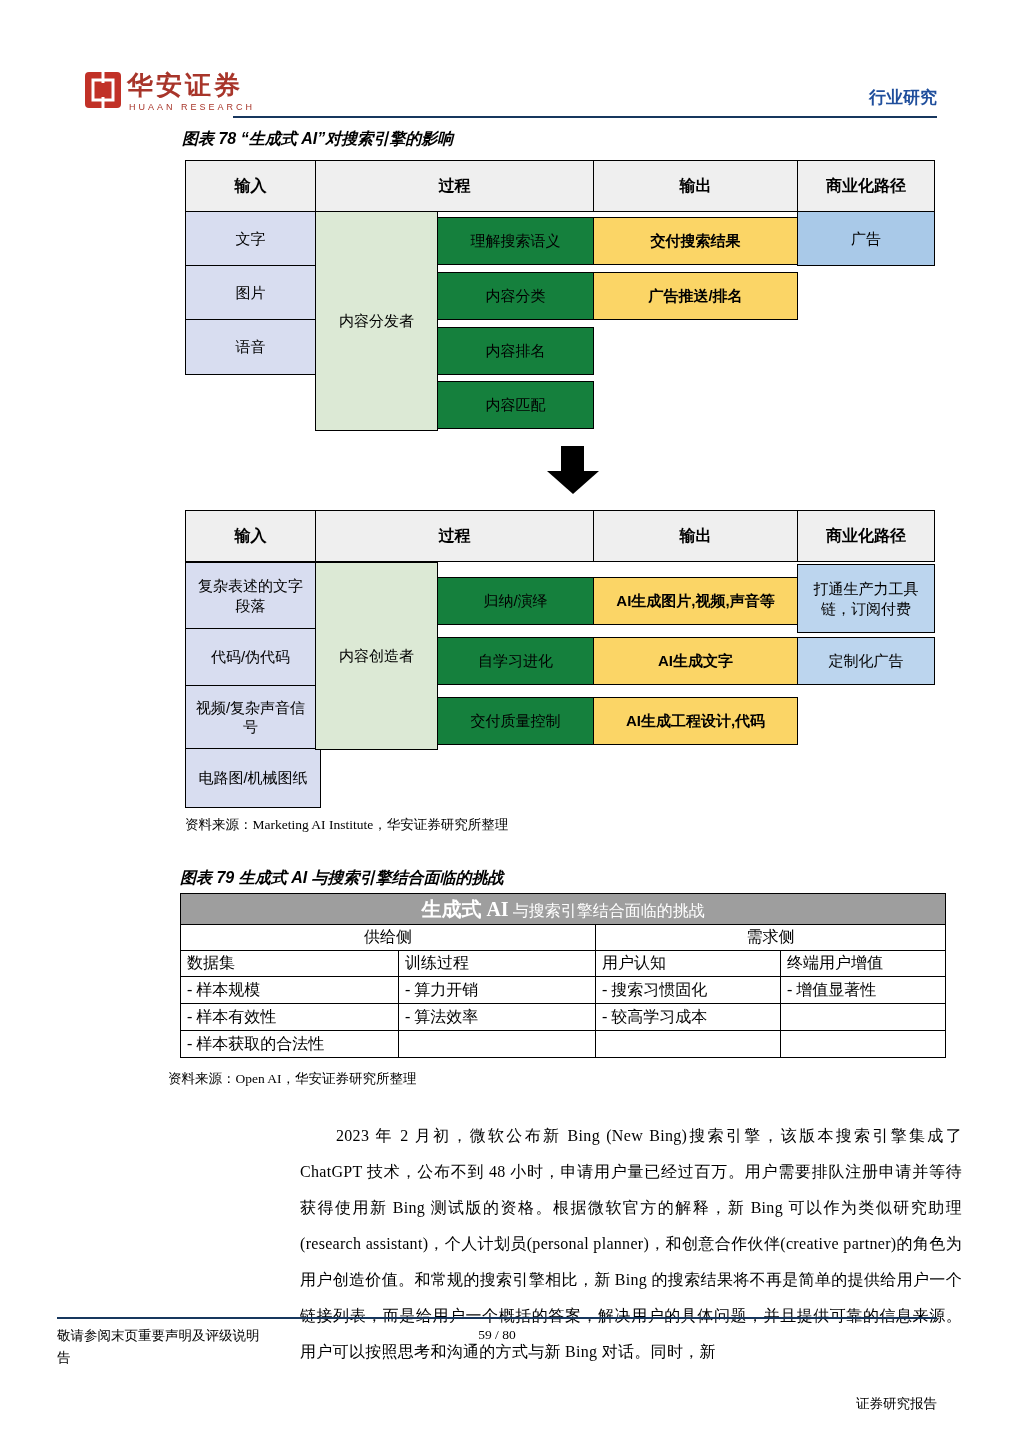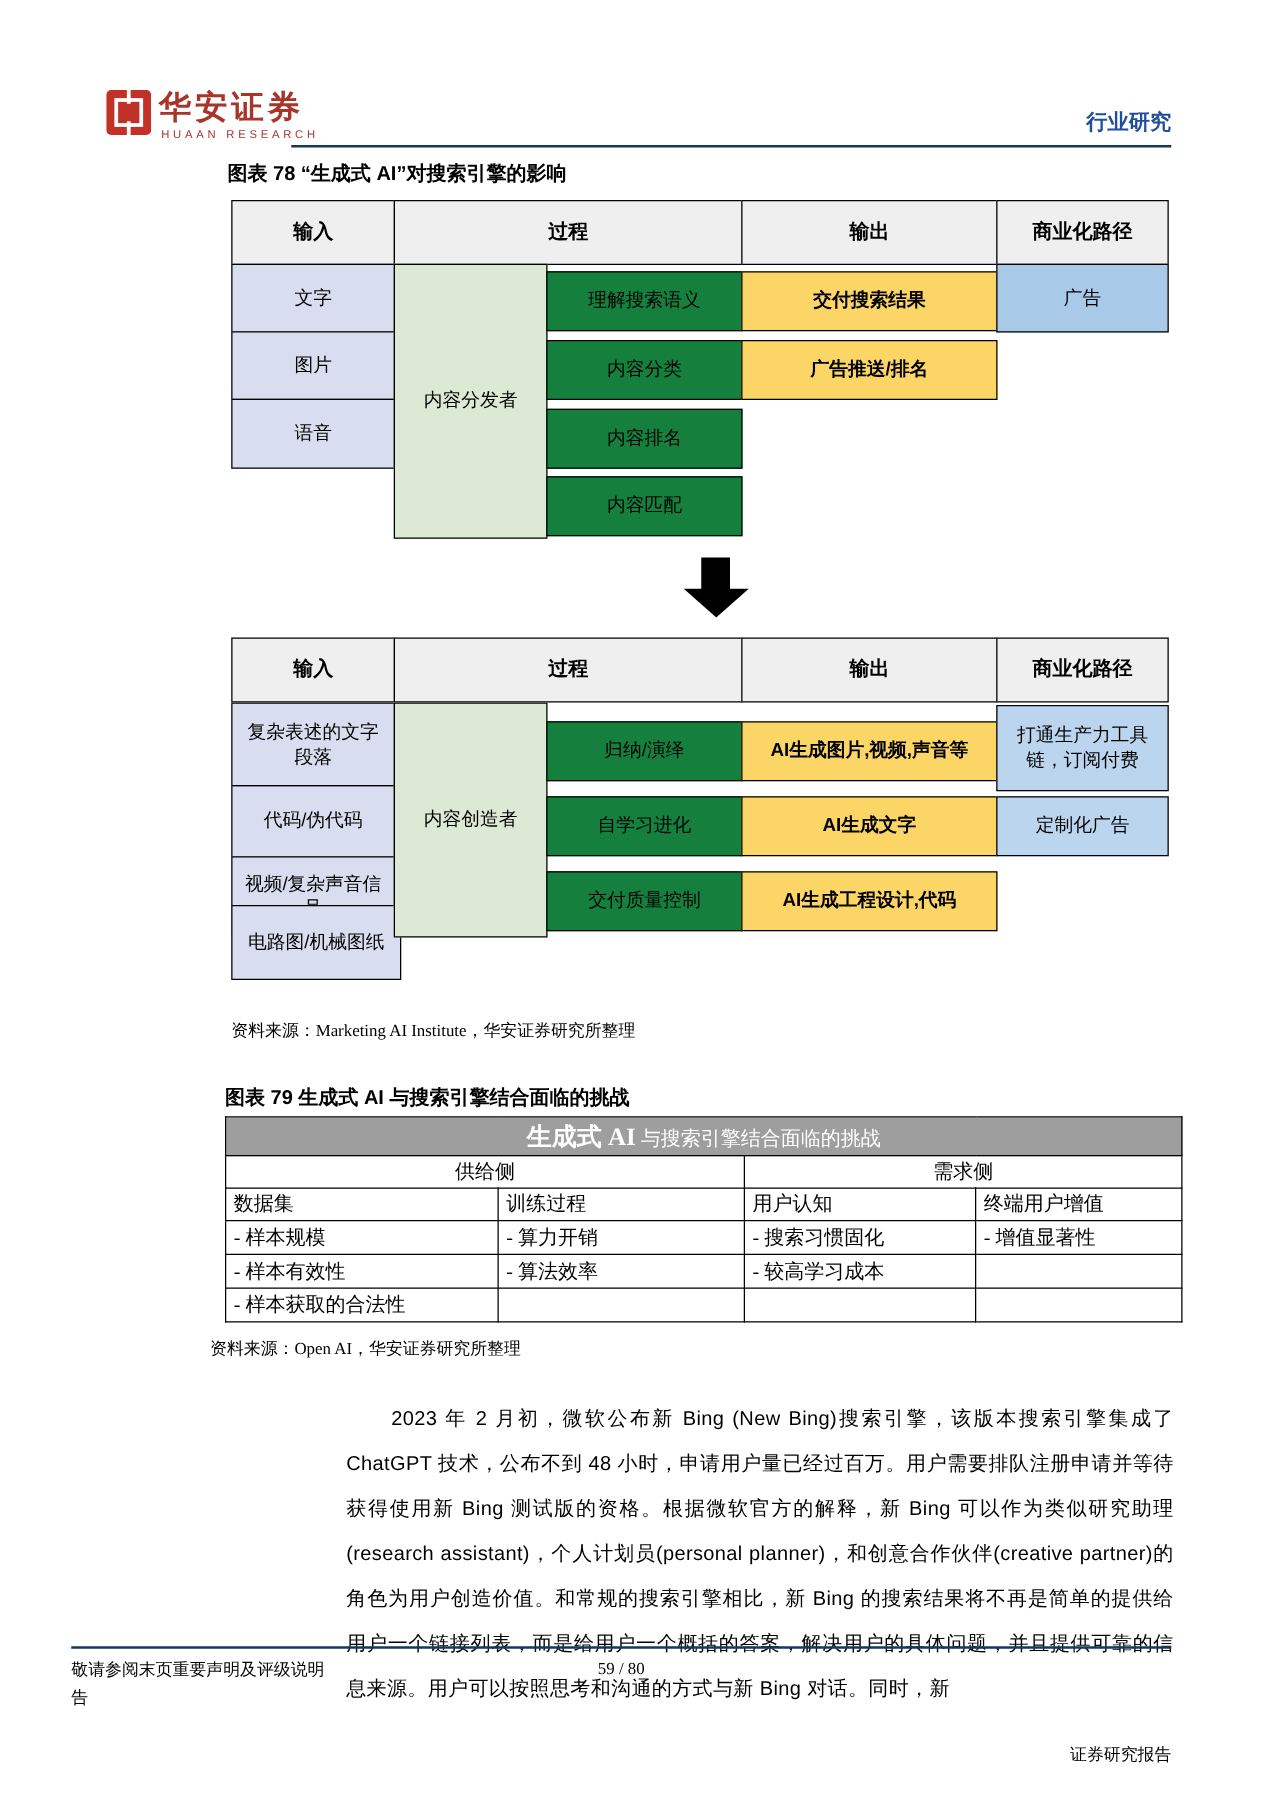--- a/index.html
+++ b/index.html
@@ -7,21 +7,21 @@
   .page{position:relative;width:1019px;height:1440px;overflow:hidden;background:#ffffff;}
 
   
   .seal{position:absolute;left:85px;top:72px;width:36px;height:36px;}
   .logo-cn{position:absolute;left:127px;top:68px;font-family:"Liberation Serif",serif;font-weight:bold;font-size:26px;color:#a8352a;letter-spacing:3px;}
   .logo-en{position:absolute;left:129px;top:102px;font-size:9px;color:#a8352a;letter-spacing:3px;font-family:"Liberation Sans",sans-serif;}
   .header-rule{position:absolute;left:233px;top:116px;width:704px;height:2px;background:#17375e;}
   .category{position:absolute;left:737px;top:86px;width:200px;text-align:right;font-size:17px;font-weight:bold;color:#1f4e9c;}
 
   
-  .fig-title{position:absolute;font-size:16px;font-weight:bold;}
+  .fig-title{position:absolute;font-size:16px;font-weight:bold;font-style:italic;}
   .source{position:absolute;font-size:13.5px;font-family:"Liberation Serif",serif;}
 
   
   .box{position:absolute;border:1px solid #000;display:flex;align-items:center;justify-content:center;text-align:center;box-sizing:border-box;font-size:15px;line-height:1.3;padding:18px 5px;}
   .hdr{background:#efefef;font-weight:bold;font-size:16px;}
   .in{background:#d8ddf0;}
   .actor{background:#dce9d5;}
   .step{background:#15803d;}
   .out{background:#fbd566;font-weight:bold;}
   .mon1{background:#a9c9e8;}
@@ -34,21 +34,21 @@
   
   .fig79-table{position:absolute;left:180px;top:893px;width:765px;border-collapse:collapse;table-layout:fixed;font-family:"Liberation Serif",serif;padding-left:31px;}
   .fig79-table td{border:1px solid #000;font-size:16px;padding:1px 6px;box-sizing:border-box;}
   .t-title{background:#9e9e9e;color:#fff;text-align:center;height:31px;}
   .t-em{font-size:20px;font-weight:bold;margin-right:4px;}
   .t-group{text-align:center;height:26px;}
   .t-head{height:26px;padding-left:10px;}
   .t-cell{height:27px;padding-left:12px;}
 
   
-  .body-para{position:absolute;left:277px;top:1118px;width:662px;font-family:Liberation Sans, sans-serif;font-size:16px;line-height:36px;text-align:justify;text-indent:36px;margin:0;letter-spacing:0.3px;}
+  .body-para{position:absolute;left:300px;top:1118px;width:662px;font-family:Liberation Serif, serif;font-size:16px;line-height:36px;text-align:justify;text-indent:36px;margin:0;letter-spacing:0.3px;}
 
   
   .footer-rule{position:absolute;left:57px;top:1317px;width:880px;height:2px;background:#17375e;}
   .f-left{position:absolute;left:57px;top:1325px;font-size:13.5px;line-height:22px;font-family:"Liberation Serif",serif;}
   .f-center{position:absolute;left:407px;top:1327px;width:180px;text-align:center;font-size:13.5px;font-family:"Liberation Serif",serif;}
   .f-right{position:absolute;left:737px;top:1395px;width:200px;text-align:right;font-size:13.5px;font-family:"Liberation Serif",serif;}
 </style>
 </head>
 <body>
 
@@ -95,21 +95,21 @@
   </div>
 
   <div class="box hdr" style="left:185px;top:510px;width:131px;height:52px">输入</div>
   <div class="box hdr" style="left:315px;top:510px;width:279px;height:52px">过程</div>
   <div class="box hdr" style="left:593px;top:510px;width:205px;height:52px">输出</div>
   <div class="box hdr" style="left:797px;top:510px;width:138px;height:52px">商业化路径</div>
 
   <div class="box in" style="left:185px;top:628px;width:131px;height:58px">代码/伪代码</div>
   <div class="box in" style="left:185px;top:562px;width:131px;height:67px">复杂表述的文字段落</div>
   <div class="box in" style="left:185px;top:685px;width:131px;height:64px">视频/复杂声音信号</div>
-  <div class="box in" style="left:185px;top:724px;width:136px;height:60px">电路图/机械图纸</div>
+  <div class="box in" style="left:185px;top:748px;width:136px;height:60px">电路图/机械图纸</div>
 
   <div class="box actor" style="left:315px;top:562px;width:123px;height:188px">内容创造者</div>
   <div class="box step" style="left:437px;top:577px;width:157px;height:48px">归纳/演绎</div>
   <div class="box step" style="left:437px;top:637px;width:157px;height:48px">自学习进化</div>
   <div class="box step" style="left:437px;top:697px;width:157px;height:48px">交付质量控制</div>
 
   <div class="box out" style="left:593px;top:577px;width:205px;height:48px">AI生成图片,视频,声音等</div>
   <div class="box out" style="left:593px;top:637px;width:205px;height:48px">AI生成文字</div>
   <div class="box out" style="left:593px;top:697px;width:205px;height:48px">AI生成工程设计,代码</div>
 

